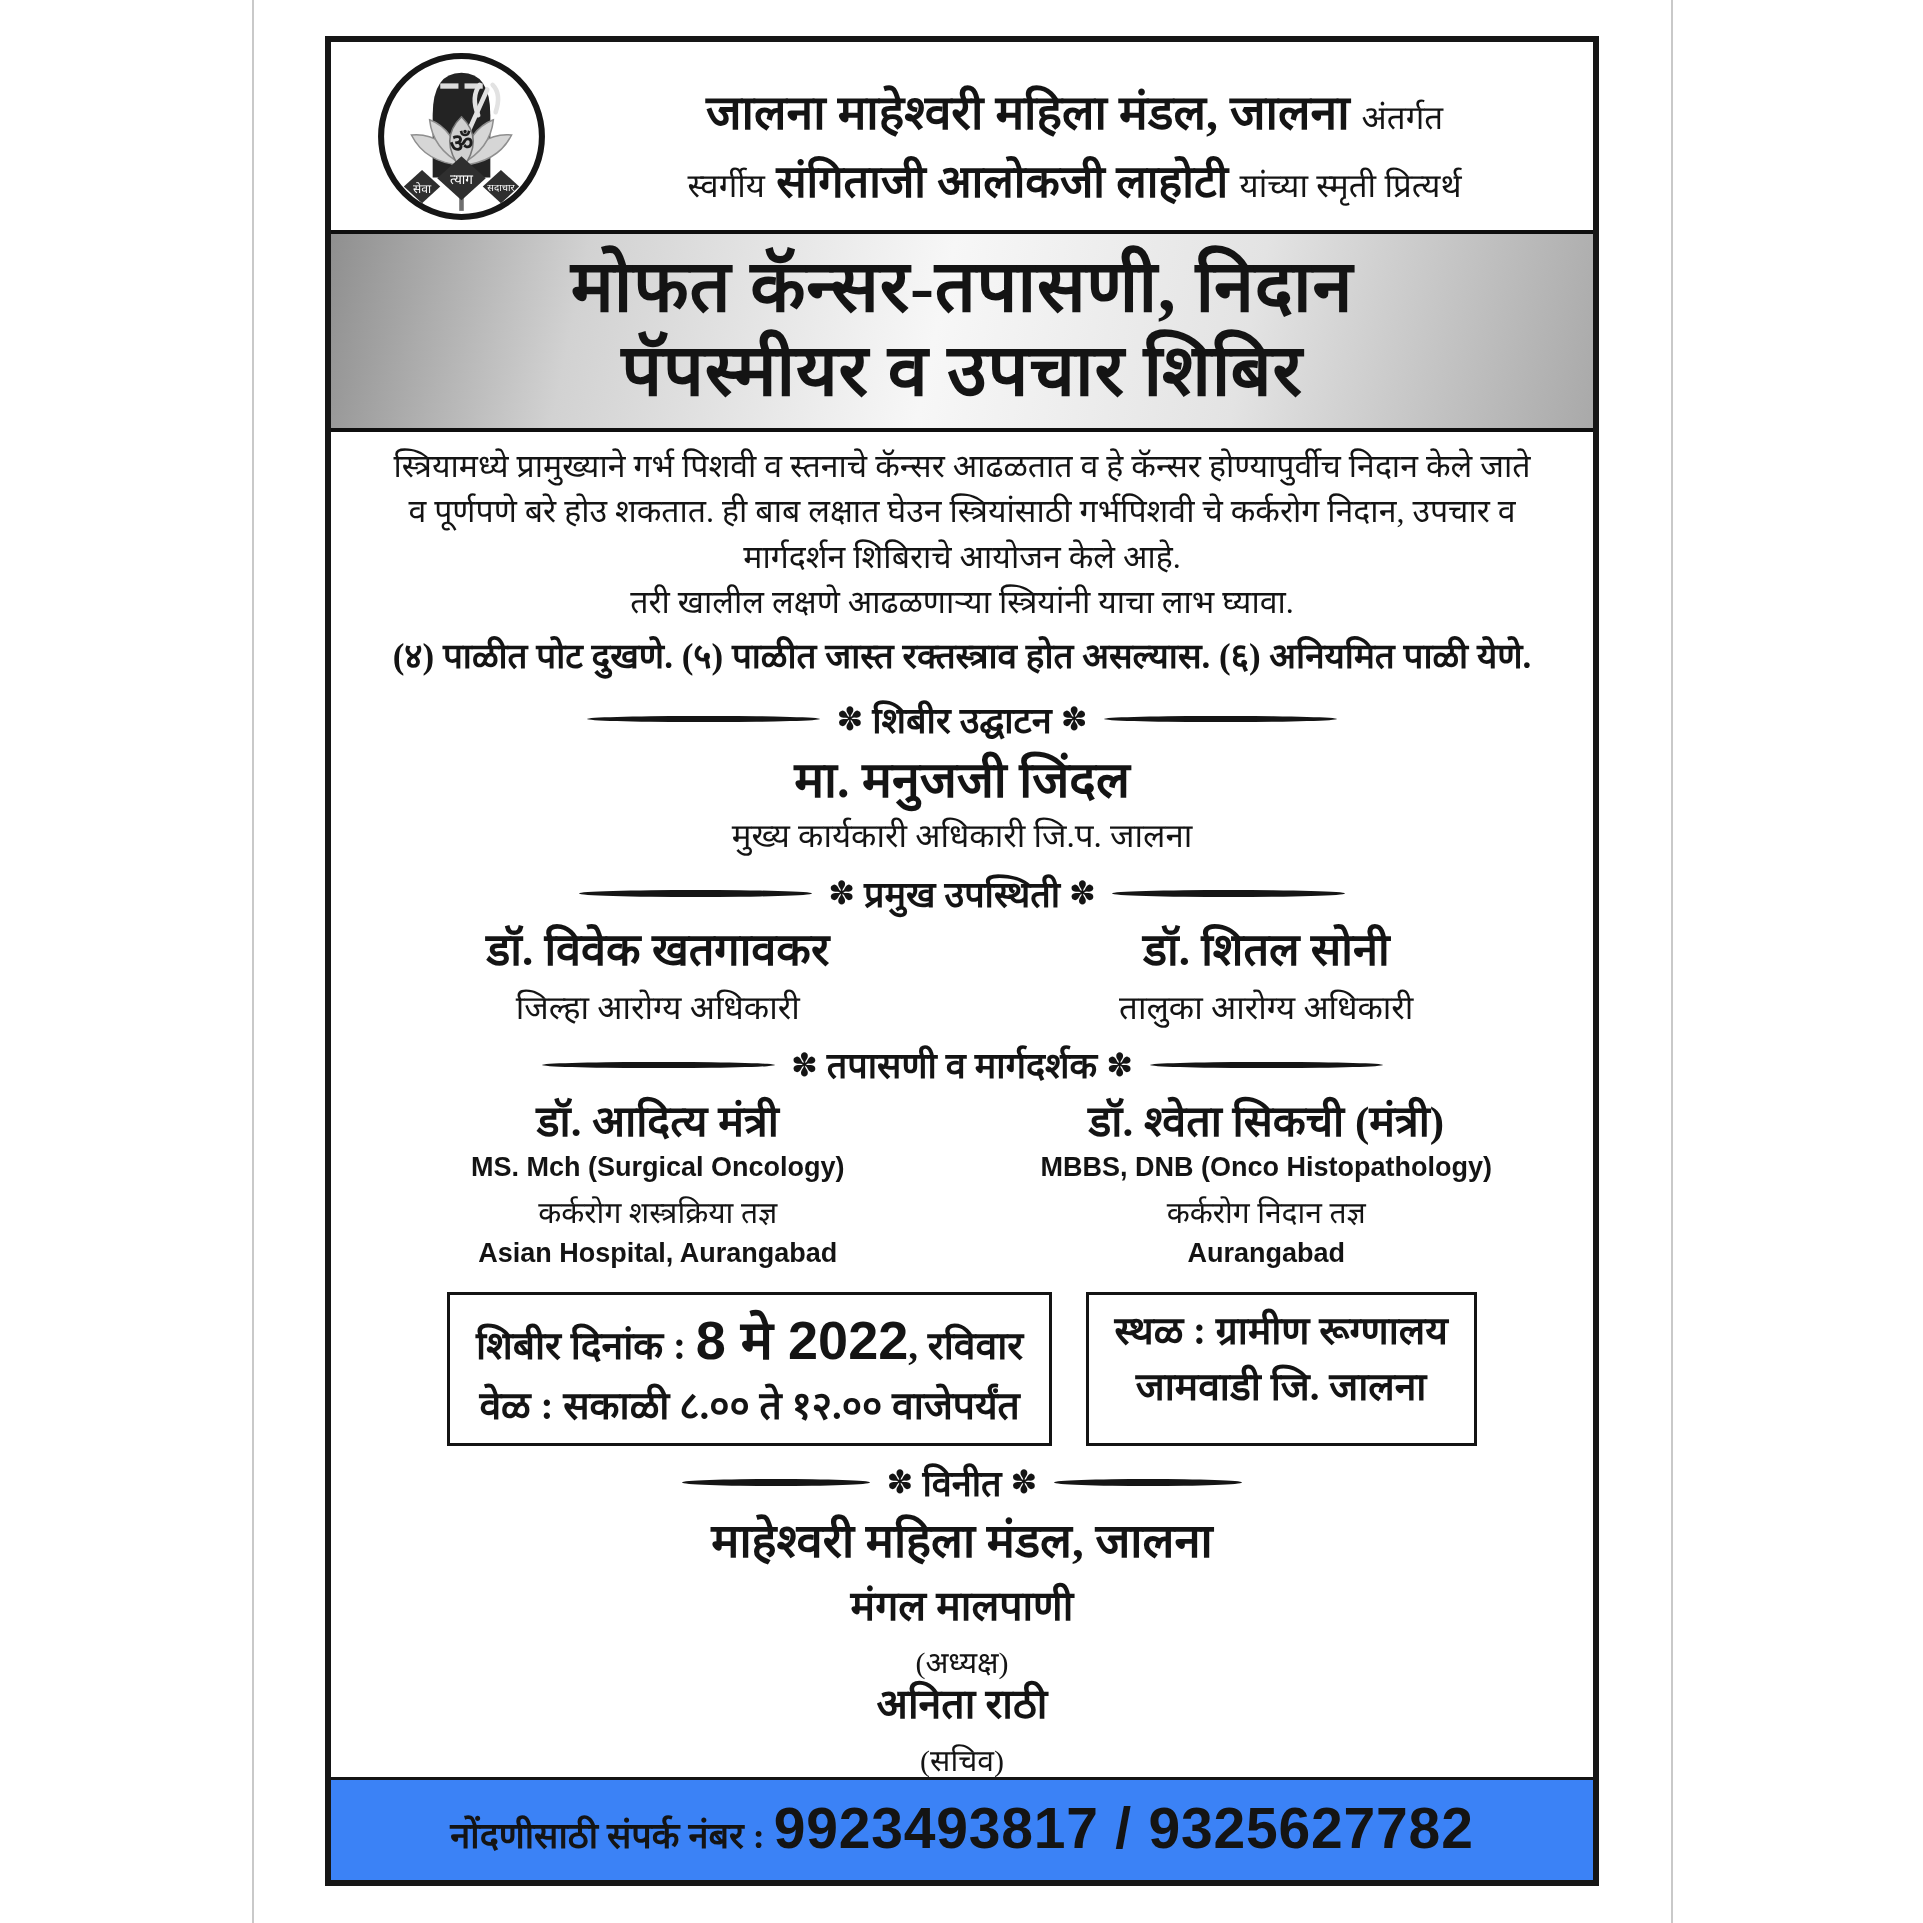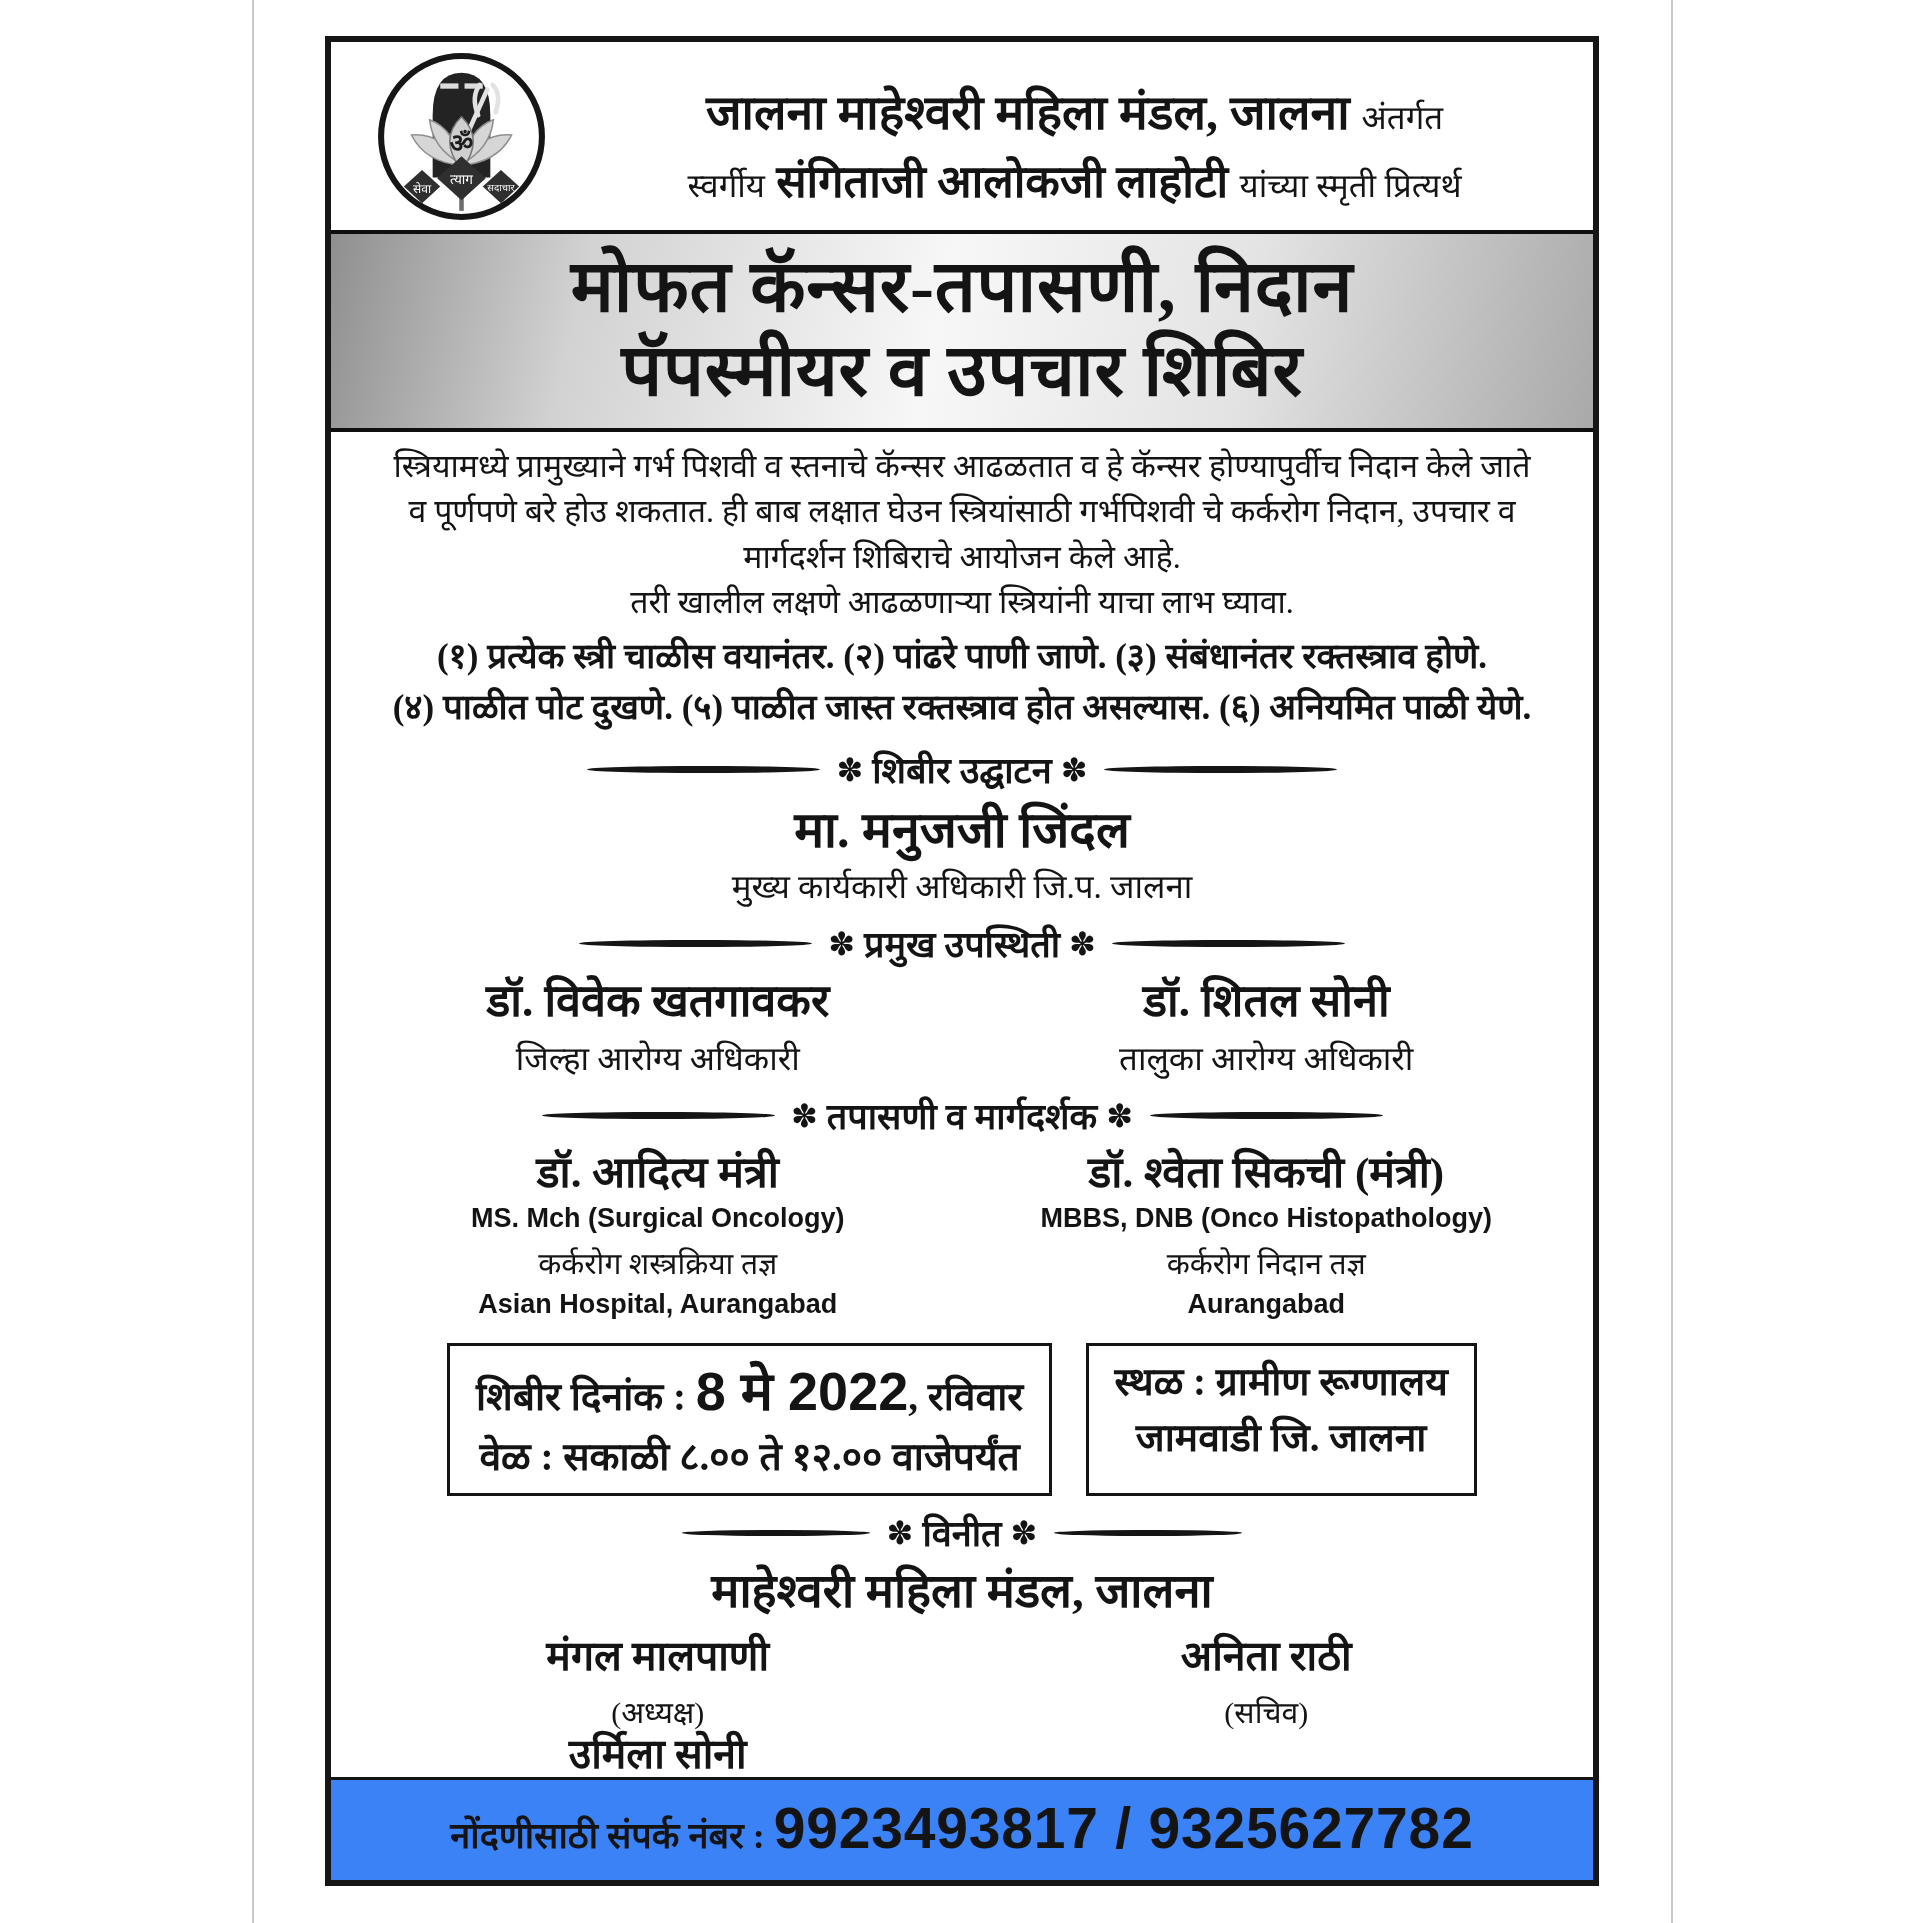--- a/index.html
+++ b/index.html
@@ -66,21 +66,21 @@
   .doc-spec  { font-size: 30px; line-height: 1.2; margin-top: 10.5px; }
   .doc-place { margin-top: 6px; }
 
   .boxes { display: flex; justify-content: center; align-items: stretch; gap: 34px; margin-top: 21px; }
   .info-box { border: 3.8px solid #141414; padding: 12px 25.6px; text-align: center; }
   .box-line { font-size: 39px; font-weight: bold; line-height: 1.25; white-space: nowrap; }
   .box-line + .box-line { margin-top: 7.5px; }
   .date-big { font-size: 54px; font-weight: bold; font-family: "Liberation Sans", "DejaVu Sans", sans-serif; }
 
   .org-title { font-size: 47px; font-weight: bold; line-height: 1.2; margin-top: 3px; }
-  .three-col { display: grid; grid-template-columns: 1fr 1fr; margin-top: 13.5px; }
+  .three-col { display: grid; grid-template-columns: 1fr; margin-top: 13.5px; }
   .m-name { font-size: 41px; font-weight: bold; line-height: 1.15; }
   .m-role { font-size: 30px; line-height: 1.2; margin-top: 15px; }
   .project-org { font-size: 36px; font-weight: bold; line-height: 1.2; margin-top: 10.5px; }
 
   
   .footer {
     position: absolute; left: 0; right: 0; bottom: 0;
     border-top: 3.8px solid #141414; background: #3b82f6;
     text-align: center; padding: 15px 0 19.5px;
   }
@@ -146,21 +146,20 @@
   <main>
 
     <div class="intro">
       <div class="intro-line">स्त्रियामध्ये प्रामुख्याने गर्भ पिशवी व स्तनाचे कॅन्सर आढळतात व हे कॅन्सर होण्यापुर्वीच निदान केले जाते</div>
       <div class="intro-line">व पूर्णपणे बरे होउ शकतात. ही बाब लक्षात घेउन स्त्रियांसाठी गर्भपिशवी चे कर्करोग निदान, उपचार व</div>
       <div class="intro-line">मार्गदर्शन शिबिराचे आयोजन केले आहे.</div>
       <div class="intro-line">तरी खालील लक्षणे आढळणाऱ्या स्त्रियांनी याचा लाभ घ्यावा.</div>
     </div>
 
     <div class="symptoms">
-      <div class="symptom-line">(१) प्रत्येक स्त्री चाळीस वयानंतर.  (२) पांढरे पाणी जाणे.  (३) संबंधानंतर रक्तस्त्राव होणे.</div>
       <div class="symptom-line">(४) पाळीत पोट दुखणे.  (५) पाळीत जास्त रक्तस्त्राव होत असल्यास.  (६) अनियमित पाळी येणे.</div>
     </div>
 
     <div class="divider">
       <span class="bar"></span>
       <span class="div-title"><span class="orn">✽</span> <span>शिबीर उद्घाटन</span> <span class="orn">✽</span></span>
       <span class="bar"></span>
     </div>
     <div class="person-name-xl">मा. मनुजजी जिंदल</div>
     <div class="person-role-lg">मुख्य कार्यकारी अधिकारी जि.प. जालना</div>

